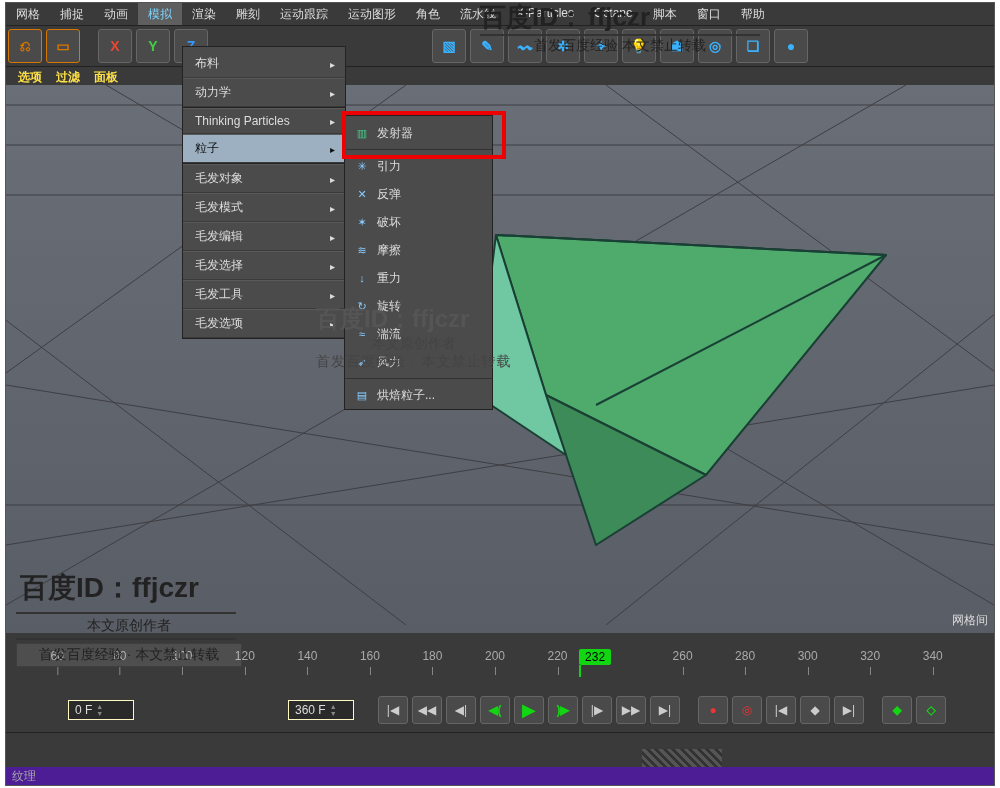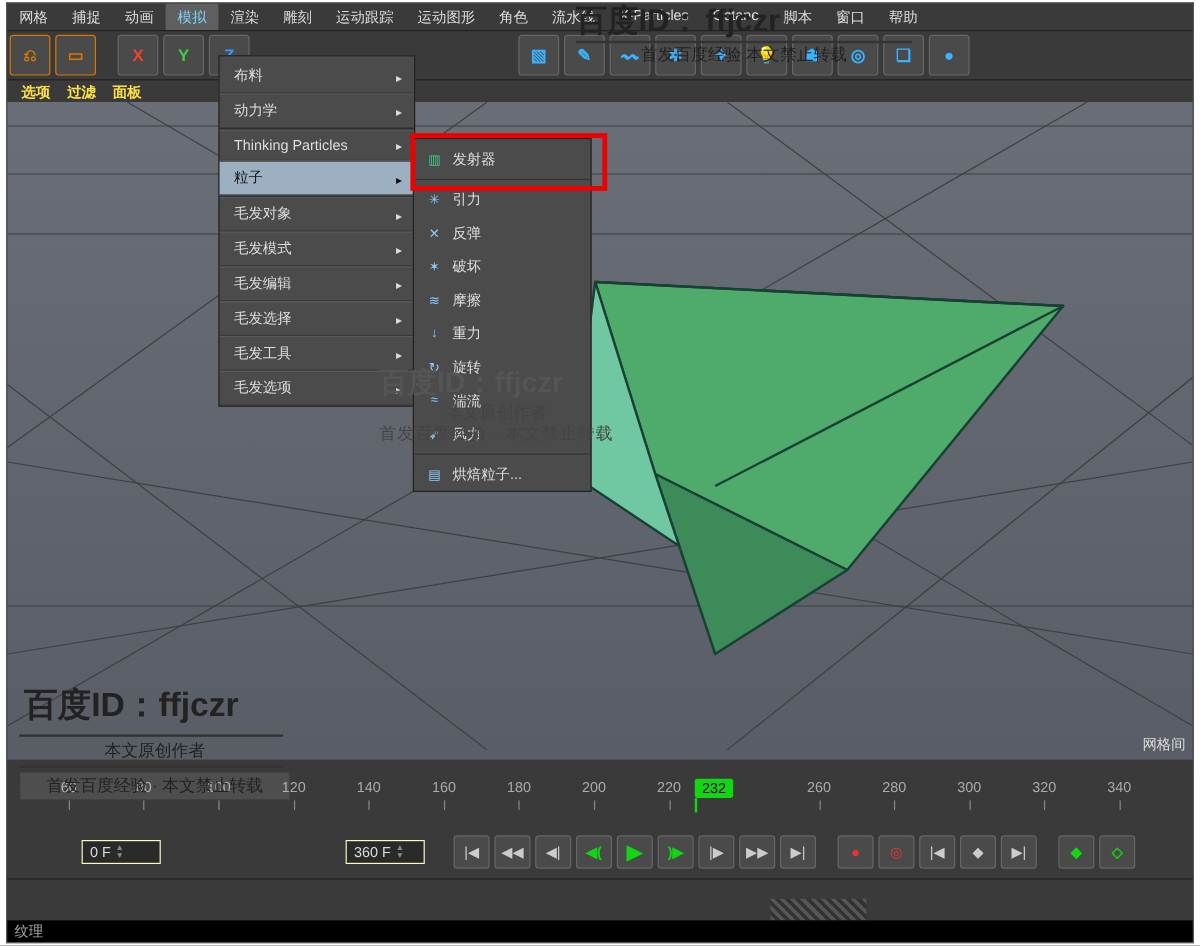--- a/index.html
+++ b/index.html
@@ -197,21 +197,21 @@
   .bottombar {
     position:absolute;
     left:0; right:0; bottom:18px; height:34px;
     background:#3a3a3a;
     border-top:1px solid #222;
   }
   .hatch { position:absolute; right:272px; bottom:0; width:80px; height:18px;
     background:repeating-linear-gradient(45deg,#555 0 3px,#333 3px 6px);}
   .verybottom{
     position:absolute; left:0; right:0; bottom:0; height:18px;
-    background:#000000; color:#aaa; font-size:12px;
+    background:#4c1d95; color:#aaa; font-size:12px;
     display:flex; align-items:center; padding-left:6px;
   }
   
   .wm {
     position:absolute;
     color:#444; font-size:24px;
     pointer-events:none;
   }
   .wm small { font-size:14px; display:block; text-align:center;}
   .wm .id { color:#555; font-weight:bold;}

